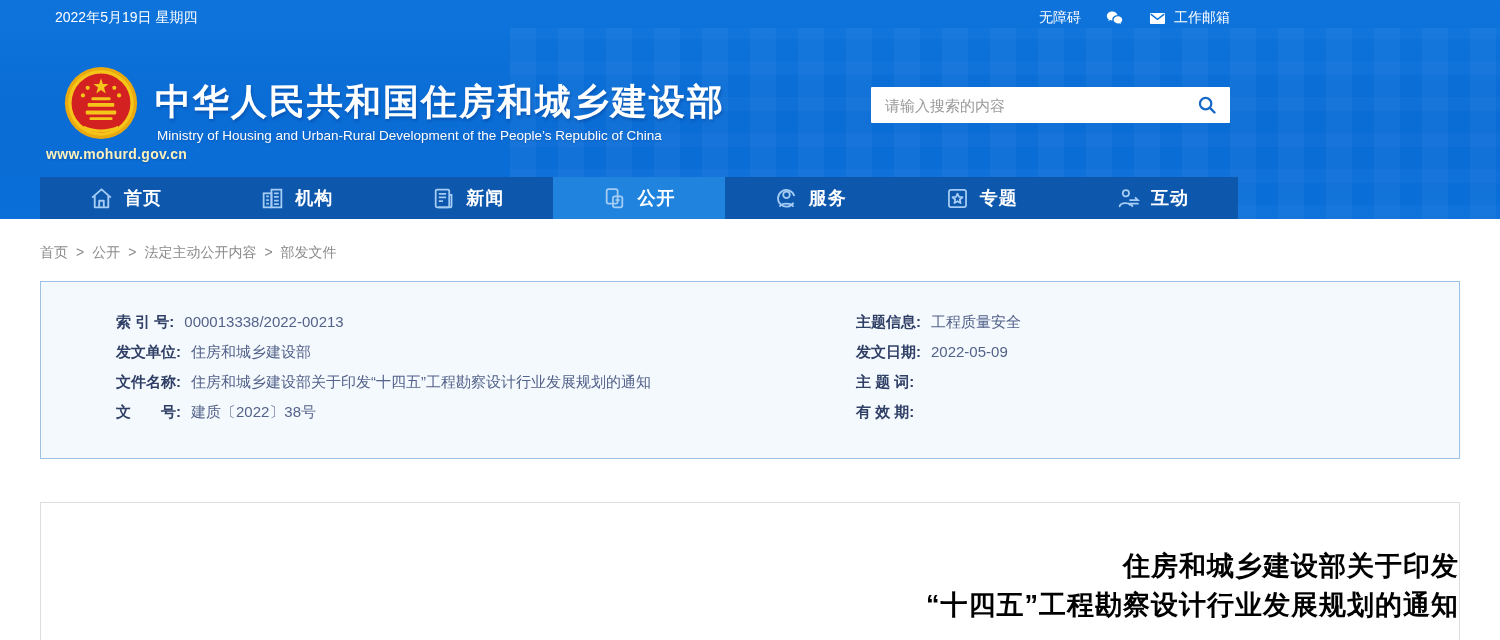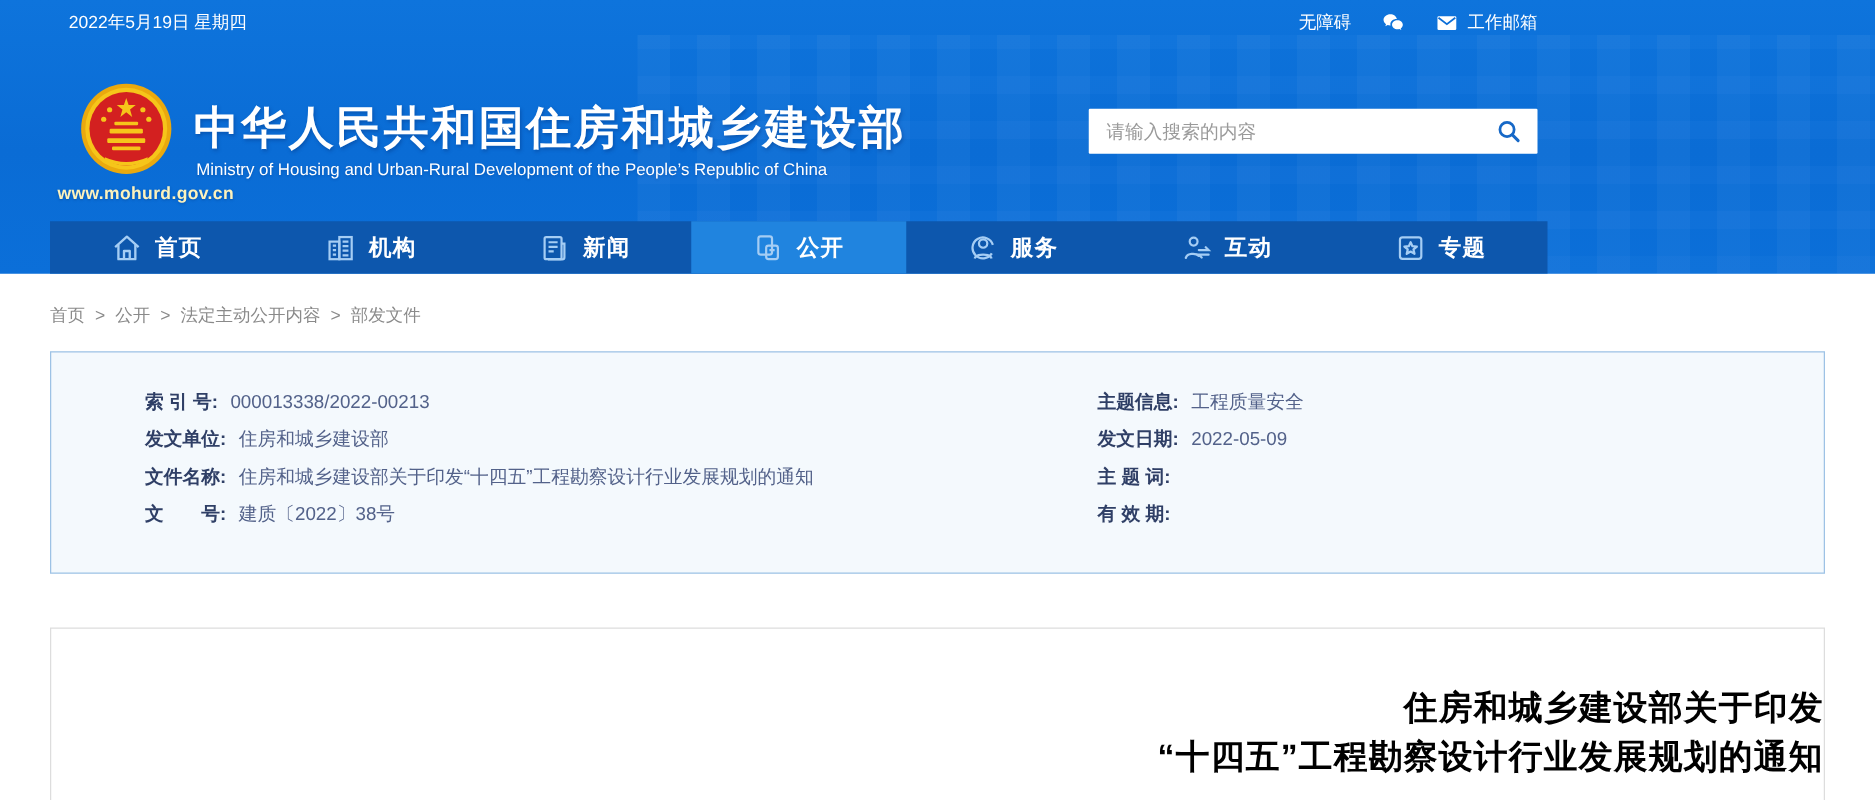--- a/index.html
+++ b/index.html
@@ -72,21 +72,21 @@
     display:flex;align-items:center;gap:8px;
   }
   .crumb{color:#8a8a8a;cursor:pointer;text-decoration:none;}
   .crumb-sep{color:#8a8a8a;}
   
   .doc-info{
     margin:20px 40px 0;height:178px;box-sizing:border-box;
     background:#f4f9fd;border:1px solid #9dc2e5;display:flex;padding-top:25px;
   }
   .doc-info-left{width:815px;box-sizing:border-box;padding-left:75px;}
-  .doc-info-right{flex:1;margin-left:22px;}
+  .doc-info-right{flex:1;}
   .info-row{height:30px;line-height:30px;font-size:15px;white-space:nowrap;}
   .info-label{font-weight:bold;color:#2f3f66;margin-right:10px;white-space:pre;}
   .info-value{color:#53628a;white-space:pre;}
   
   .content-box{
     margin:43px 40px 0;box-sizing:border-box;border:1px solid #ddd;
     height:260px;padding-top:44px;background:#fff;
   }
   .doc-title{
     text-align:right;font-weight:bold;color:#000;font-size:27px;line-height:39px;
@@ -185,33 +185,33 @@
     </div>
     <div class="nav-item">
       <svg class="nav-icon" viewBox="0 0 24 24" fill="none" stroke="currentColor" stroke-width="1.7">
         <circle cx="12" cy="8.5" r="3.2"></circle>
         <path d="M5.5 20c1.2-4 11.8-4 13 0"></path>
         <path d="M19.5 9.5a8 8 0 1 0-.8 6.5"></path>
       </svg>
       <span>服务</span>
     </div>
     <div class="nav-item">
+      <svg class="nav-icon" viewBox="0 0 24 24" fill="none" stroke="currentColor" stroke-width="1.7" stroke-linejoin="round">
+        <rect x="3.8" y="3.8" width="16.4" height="16.4" rx="2"></rect>
+        <polygon points="12,7.4 13.4,10.5 16.8,10.8 14.2,13 15,16.4 12,14.6 9,16.4 9.8,13 7.2,10.8 10.6,10.5"></polygon>
+      </svg>
+      <span>专题</span>
+    </div>
+    <div class="nav-item">
       <svg class="nav-icon" viewBox="0 0 24 24" fill="none" stroke="currentColor" stroke-width="1.7" stroke-linecap="round">
         <circle cx="9.5" cy="7" r="3"></circle>
         <path d="M3.5 19.5c.9-3.6 7.5-4 10-1.5"></path>
         <path d="M13.5 13.5h7.5l-2.2-2.2M21 17h-7.5l2.2 2.2"></path>
       </svg>
       <span>互动</span>
-    </div>
-    <div class="nav-item">
-      <svg class="nav-icon" viewBox="0 0 24 24" fill="none" stroke="currentColor" stroke-width="1.7" stroke-linejoin="round">
-        <rect x="3.8" y="3.8" width="16.4" height="16.4" rx="2"></rect>
-        <polygon points="12,7.4 13.4,10.5 16.8,10.8 14.2,13 15,16.4 12,14.6 9,16.4 9.8,13 7.2,10.8 10.6,10.5"></polygon>
-      </svg>
-      <span>专题</span>
     </div>
   </div>
 </div>
 
 <div class="breadcrumb">
   <span class="crumb">首页</span>
   <span class="crumb-sep">&gt;</span>
   <span class="crumb">公开</span>
   <span class="crumb-sep">&gt;</span>
   <span class="crumb">法定主动公开内容</span>

